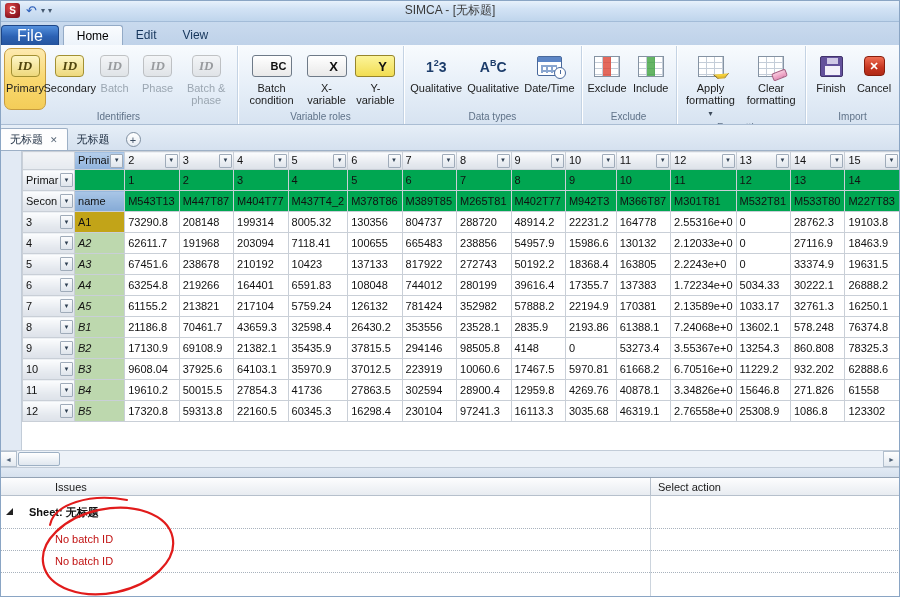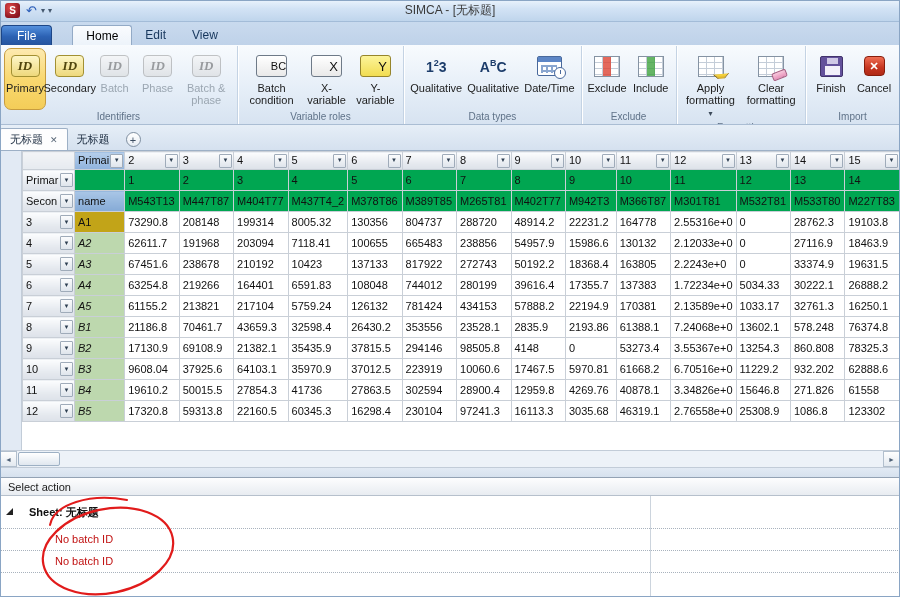--- a/index.html
+++ b/index.html
@@ -9,38 +9,38 @@
 
 .titlebar {height:22px; background:linear-gradient(#eaf3fc 0%, #d3e3f5 40%, #bfd5ec 100%); border-bottom:1px solid #a3bcd8; display:flex; align-items:center; padding:0 5px; gap:5px; position:relative;}
 .app-icon {width:15px; height:15px; border-radius:3px; background:radial-gradient(circle at 35% 30%, #e04848, #8a1420 75%); color:#fff; font-size:10px; font-weight:bold; display:flex; align-items:center; justify-content:center; flex:0 0 auto;}
 .qat {display:flex; align-items:center; gap:3px;}
 .qat-btn {font-size:13px; color:#2c5eb8; line-height:14px; padding:0 1px;}
 .qat-dd {font-size:8px; color:#44576e;}
 .title-text {position:absolute; left:0; right:0; text-align:center; color:#3a3a3a; font-size:12px; pointer-events:none;}
 
 
 .ribbon-tabs {height:23px; background:linear-gradient(#c9daee,#bfd2e9); display:flex; align-items:flex-end; padding-left:1px;}
-.file-tab {height:20px; padding:0 15px; display:flex; align-items:center; background:linear-gradient(#5490dd,#2c62b4 55%, #25549e); color:#fff; font-size:12px; border:1px solid #1d4687; border-bottom:none; border-radius:4px 4px 0 0; margin-right:20px;}
+.file-tab {height:20px; padding:0 15px; display:flex; align-items:center; background:linear-gradient(#5490dd,#2c62b4 55%, #25549e); color:#fff; font-size:16px; border:1px solid #1d4687; border-bottom:none; border-radius:4px 4px 0 0; margin-right:4px;}
 .rtab {height:20px; padding:0 13px; display:flex; align-items:center; font-size:12px; color:#16365c;}
 .rtab.active {background:linear-gradient(#fafcfe,#edf3fa); border:1px solid #93aac6; border-bottom:none; border-radius:3px 3px 0 0; color:#000;}
 
 
 .ribbon-body {height:80px; background:linear-gradient(#f8fbfe,#e4edf7 60%, #d7e3f1); border-bottom:1px solid #aabdd3; display:flex; overflow:hidden; padding-top:1px;}
 .rgroup {display:flex; flex-direction:column; border-right:1px solid #c4d3e4; box-shadow:1px 0 0 #ffffff; padding:1px 3px 0 3px;}
 .rgroup-buttons {flex:1; display:flex; align-items:stretch; justify-content:center; gap:1px; padding:1px 1px;}
 .rgroup-label {text-align:center; font-size:10px; color:#5f7288; padding:0 4px 2px;}
 .rbtn {display:flex; flex-direction:column; align-items:center; gap:2px; padding:4px 2px 1px; border-radius:7px; min-width:42px;}
 .rbtn.selected {background:linear-gradient(#fdeab0,#f9d870 50%, #f4cd58); border:1px solid #c79c3f; padding:3px 1px 0;}
 .rbtn .lbl {font-size:11px; line-height:12px; text-align:center; color:#1c1c1c; max-width:62px;}
 .rbtn.disabled .lbl {color:#9ba6b1;}
 .rbtn.disabled .icon {filter:grayscale(1); opacity:.5;}
 .rbtn .dd {font-size:8px; color:#3c4a5a;}
 .icon {height:28px; display:flex; align-items:center; justify-content:center;}
 .id-tag {width:29px; height:22px; border-radius:4px; background:linear-gradient(#fdf6c8,#eed87c); border:1px solid #a29032; color:#50450e; font:italic bold 13px "Liberation Serif", serif; display:flex; align-items:center; justify-content:center;}
-.box-glyph {width:31px; height:22px; background:linear-gradient(#ffffff,#e9e9e9); border:1px solid #6e7a88; border-radius:3px; font-weight:normal; font-size:13px; color:#101010; display:flex; align-items:center; justify-content:center;padding-left:14px;}
+.box-glyph {width:40px; height:22px; background:linear-gradient(#ffffff,#e9e9e9); border:1px solid #6e7a88; border-radius:3px; font-weight:bold; font-size:13px; color:#101010; display:flex; align-items:center; justify-content:center;padding-left:14px;}
 .box-glyph.bc {font-size:11px;}
 .box-glyph.y {background:linear-gradient(#fcf49a,#f2dd52); border-color:#96852c;}
 .txt-glyph {font-weight:bold; font-size:14px; color:#1d3d6b;}
 .txt-glyph sup {font-size:9px;}
 .cal {position:relative; width:25px; height:20px; background:#fff; border:1px solid #49699c; border-radius:2px; display:inline-block;}
 .cal-hd {position:absolute; left:0; right:0; top:0; height:5px; background:#5d86c6;}
 .cal-dot {position:absolute; left:3px; top:8px; width:16px; height:8px; background:repeating-linear-gradient(to right,#8aa6cf 0 2px, transparent 2px 5px), repeating-linear-gradient(#8aa6cf 0 2px, transparent 2px 5px);}
 .clock {position:absolute; right:-5px; bottom:-4px; width:12px; height:12px; border-radius:50%; background:#fefefe; border:1px solid #49699c;}
 .clock::after {content:""; position:absolute; left:5px; top:2px; width:1px; height:4px; background:#49699c;}
 .mini-table {position:relative; width:26px; height:21px; background:#fff; border:1px solid #8593a3; display:inline-block;}
@@ -430,21 +430,21 @@
         </tr>
         <tr>
           <th>7<span class="harrow">▼</span></th>
           <td class="lblgreen">A5</td>
           <td class="">61155.2</td>
           <td class="">213821</td>
           <td class="">217104</td>
           <td class="">5759.24</td>
           <td class="">126132</td>
           <td class="">781424</td>
-          <td class="">434153</td>
+          <td class="">352982</td>
           <td class="">57888.2</td>
           <td class="">22194.9</td>
           <td class="">170381</td>
           <td class="">2.13589e+0</td>
           <td class="">1033.17</td>
           <td class="">32761.3</td>
           <td class="">16250.1</td>
         </tr>
         <tr>
           <th>8<span class="harrow">▼</span></th>
@@ -543,20 +543,21 @@
 <div class="hscroll">
   <span class="sb-btn">◄</span>
   <span class="sb-thumb"></span>
   <span class="sb-btn right">►</span>
 </div>
 
 <div class="splitter"></div>
 
 <div class="issues-panel">
   <div class="issues-header">
+    <div class="ih-col1">Issues</div>
     <div class="ih-col2">Select action</div>
   </div>
   <div class="vdivider"></div>
   <div class="group-row">
     <span class="tri"></span>
     <span>Sheet: 无标题</span>
   </div>
   <div id="issue-rows">
       <div class="issue-row">No batch ID</div>
       <div class="issue-row">No batch ID</div>

